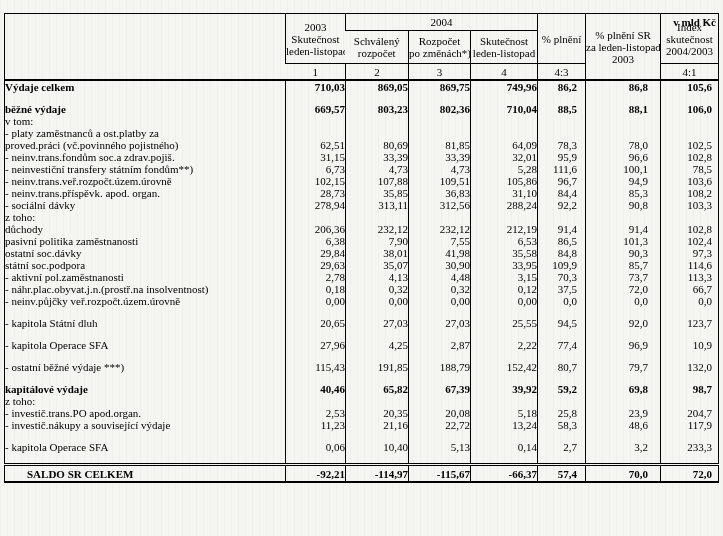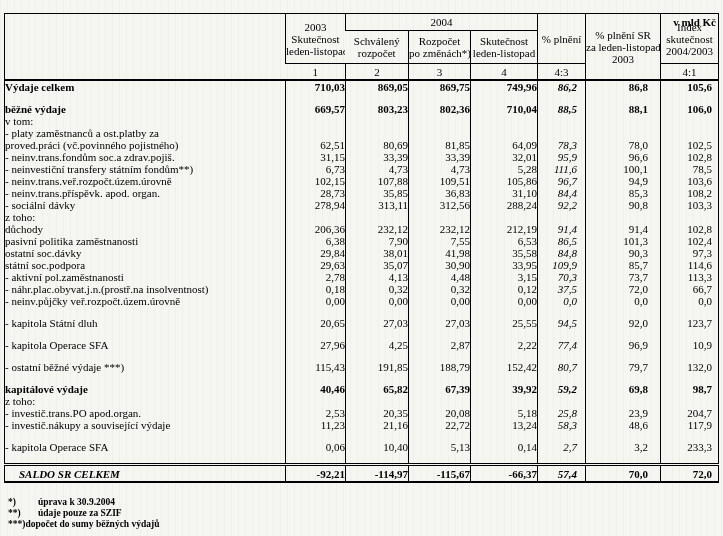--- a/index.html
+++ b/index.html
@@ -33,34 +33,34 @@
   tr.h1 td{height:16px;}
   tr.h2 td{height:32px;margin-top:47px;}
   tr.nums td{height:15px;border-top:1px solid #000;}
   .grp2004{border-bottom:1px solid #000;}
   .bb2{border-bottom:2px solid #000 !important;}
   
   tbody td{height:12px;line-height:12px;}
   tr.spacer td{height:10px;}
   td.lab{text-align:left;}
   td.val{text-align:right;padding-right:4px;}
-  td.val.c4{padding-right:8px;font-style:italic;}
+  td.val.c4{padding-right:8px;}
   td.val.c5{padding-right:12px;}
   td.val.c6{padding-right:6px;margin-top:20px;}
   tr.bold td{font-weight:bold;}
   .ind1{padding-left:7px;}
   .ind2{padding-left:16px;}
   .ind3{padding-left:22px;}
   .ind4{padding-left:31px;}
   tr.saldo td{
     border-top:3px double #000;
     border-bottom:2px solid #000;
     font-weight:bold;height:15px;
   }
-  tr.saldo td.lab{padding-left:14px;font-style:italic;}
+  tr.saldo td.lab{padding-left:22px;}
   
   .footnotes{position:absolute;left:8px;top:497px;font-size:9.5px;font-weight:bold;line-height:11px;}
   .fnote{height:11px;}
   .fnote .fmark{display:inline-block;min-width:30px;}
   .fnote.tight .fmark{min-width:0;}
 </style>
 </head>
 <body>
 
 <div class="page">
@@ -459,25 +459,14 @@
           <td class="val c1">-114,97</td>
           <td class="val c2">-115,67</td>
           <td class="val c3">-66,37</td>
           <td class="val c4">57,4</td>
           <td class="val c5">70,0</td>
           <td class="val c6">72,0</td>
         </tr>
       </tbody>
   </table>
 
-  <div class="footnotes">
-    <div class="fnote">
-      <span class="fmark">*)</span><span class="ftext">úprava k 30.9.2004</span>
-    </div>
-    <div class="fnote">
-      <span class="fmark">**)</span><span class="ftext">údaje pouze za SZIF</span>
-    </div>
-    <div class="fnote tight">
-      <span class="fmark">***)</span><span class="ftext">dopočet do sumy běžných výdajů</span>
-    </div>
-  </div>
 
 </div>
 
 </body></html>

